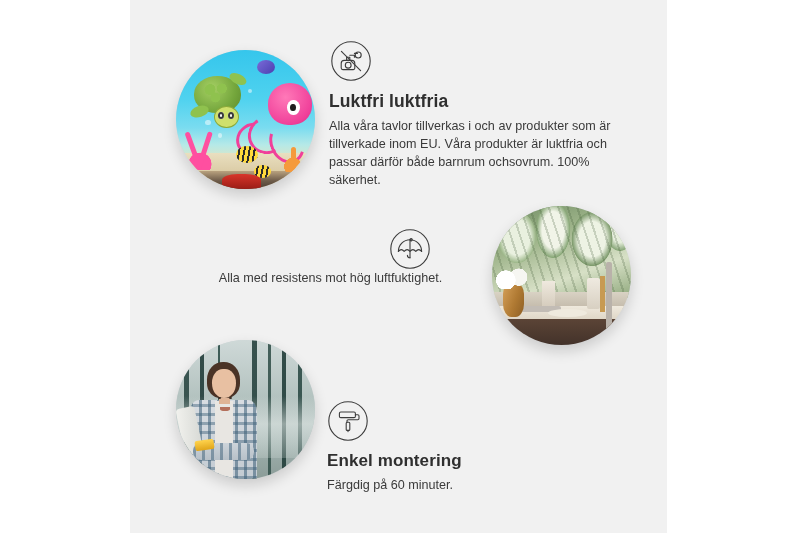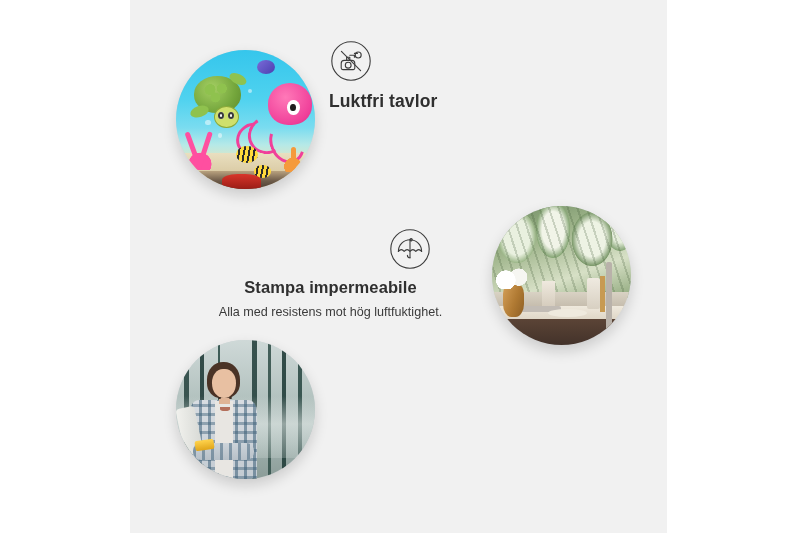--- a/index.html
+++ b/index.html
@@ -255,32 +255,45 @@
         <path d="M14.2 20.4 h7.6 a3 3 0 0 1 3 3 v4.6 a1.6 1.6 0 0 1 -1.6 1.6 h-10.4 a1.6 1.6 0 0 1 -1.6 -1.6 v-4.6 a3 3 0 0 1 3 -3 z"></path>
         <path d="M16.6 17.2 h3.2 v3.2 h-3.2 z"></path>
         <path d="M19.8 15.2 h4.6"></path>
         <path d="M24.4 15.2 v2.0"></path>
         <circle cx="28.2" cy="15.0" r="3.0"></circle>
         <path d="M24.4 13.4 h3.0"></path>
         <ellipse cx="18.2" cy="25.2" rx="2.9" ry="2.9"></ellipse>
         <path d="M11.4 11.4 L30.6 30.6"></path>
       </svg>
     </div>
-    <div class="f-title">Luktfri tavlor</div>
+    <div class="f-title">Luktfri luktfria</div>
+    <div class="f-body">Alla våra tavlor tillverkas i och av produkter som är tillverkade inom EU. Våra produkter är luktfria och passar därför både barnrum ochsovrum. 100% säkerhet.</div>
   </div>
 
   <div class="feature" id="feature-waterproof">
     <div class="icon-wrap">
       <svg viewBox="0 0 42 42" fill="none" stroke="#3c3c3c" stroke-width="1.1" stroke-linecap="round" stroke-linejoin="round">
         <circle cx="21" cy="21" r="19.2"></circle>
         <path d="M9.4 23.4 a11.6 11.6 0 0 1 23.2 0"></path>
         <path d="M9.4 23.4 q2.9 -3.6 5.8 0 q2.9 -3.6 5.8 0 q2.9 -3.6 5.8 0 q2.9 -3.6 5.8 0"></path>
         <path d="M21 11.8 v18.0"></path>
         <path d="M21 29.8 a2.6 2.6 0 0 1 -2.6 -2.6"></path>
         <path d="M21 11.8 a1.1 1.1 0 1 0 0 -0.1"></path>
       </svg>
     </div>
-    <div class="f-title">Stampa impermeabile</div>
     <div class="f-body">Alla med resistens mot hög luftfuktighet.</div>
   </div>
 
+  <div class="feature" id="feature-easy-mount">
+    <div class="icon-wrap">
+      <svg viewBox="0 0 42 42" fill="none" stroke="#3c3c3c" stroke-width="1.1" stroke-linecap="round" stroke-linejoin="round">
+        <circle cx="21" cy="21" r="19.2"></circle>
+        <rect x="12.4" y="12.0" width="16.0" height="5.6" rx="1.4"></rect>
+        <path d="M28.4 14.8 h2.4 a1.2 1.2 0 0 1 1.2 1.2 v2.6 a1.2 1.2 0 0 1 -1.2 1.2 h-9.6 a1.2 1.2 0 0 0 -1.2 1.2 v1.2"></path>
+        <rect x="19.2" y="22.2" width="3.6" height="8.2" rx="1.0"></rect>
+        <path d="M21 30.4 v1.2"></path>
+      </svg>
+    </div>
+    <div class="f-title">Enkel montering</div>
+    <div class="f-body">Färgdig på 60 minuter.</div>
+  </div>
 
 </div>
 
 </body></html>

